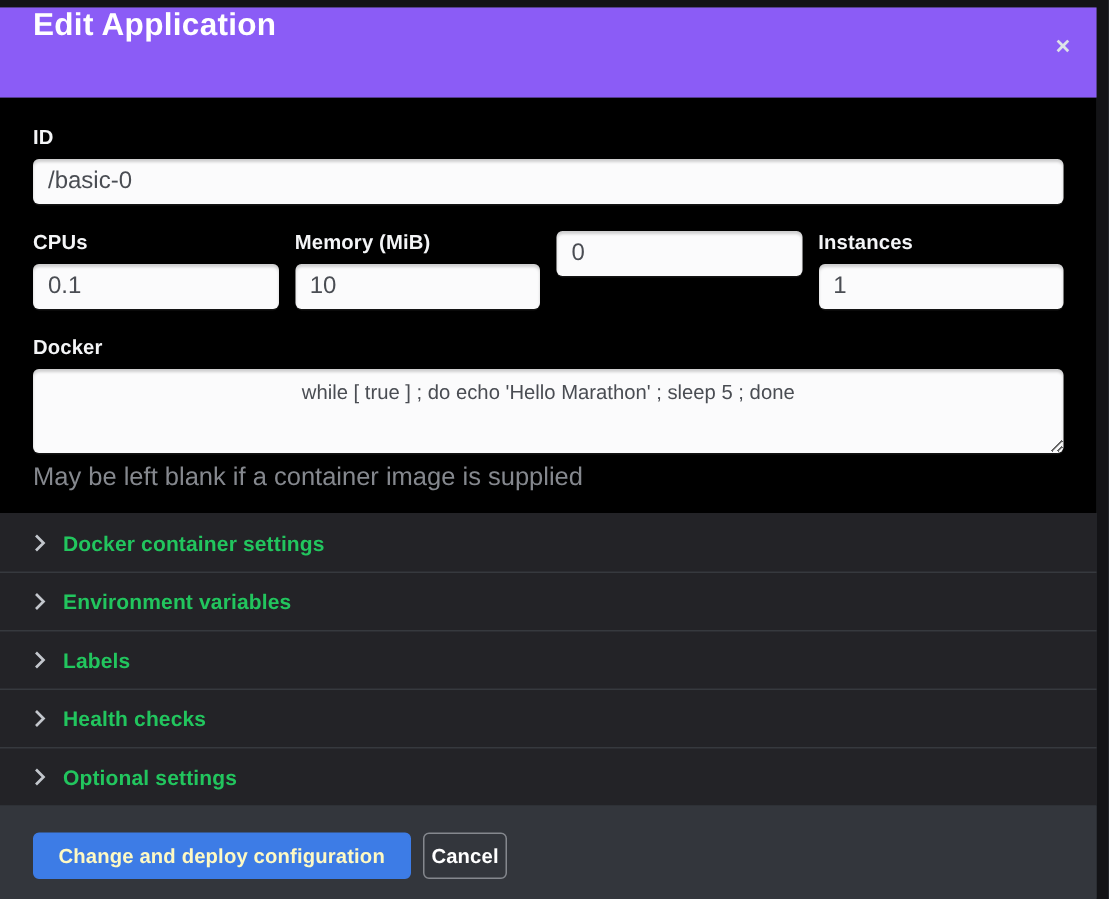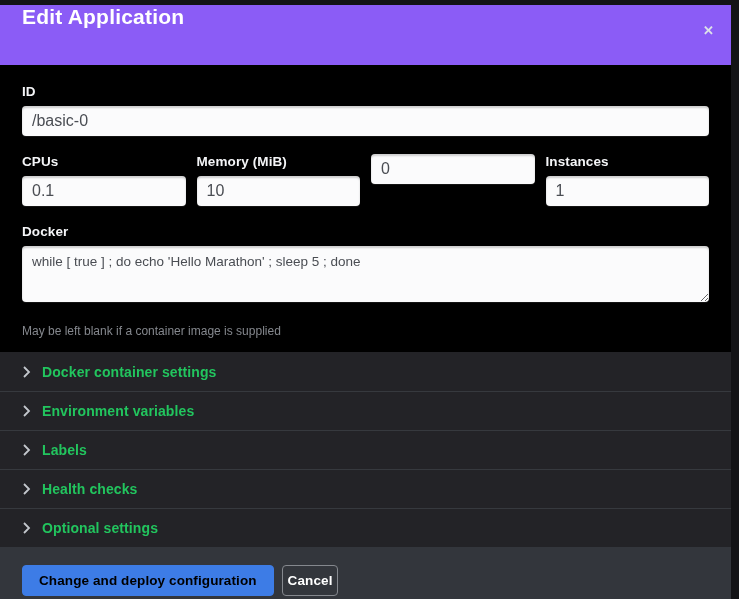--- a/index.html
+++ b/index.html
@@ -90,25 +90,26 @@
     border: none;
     border-radius: 4px;
     padding: 7px 10px;
     font-family: "Liberation Sans", "DejaVu Sans", sans-serif;
     font-size: 13.5px;
     color: #4a4d53;
     box-shadow: inset 0 2px 2px rgba(0,0,0,0.18), 0 1px 0 rgba(255,255,255,0.08);
     resize: vertical;
     outline: none;
     line-height: 1.35;
+    text-align: center;
   }
   .help-text {
-    margin-top: 22px;
+    margin-top: 6px;
     color: #85888e;
-    font-size: 12px;
+    font-size: 17px;
   }
 
   
   .accordion {
     background: #232327;
     flex: 0 0 auto;
   }
   .accordion-row {
     height: 39px;
     display: flex;
@@ -145,21 +146,21 @@
     font-family: "Liberation Sans", "DejaVu Sans", sans-serif;
     font-size: 13.5px;
     font-weight: 700;
     cursor: pointer;
     display: inline-flex;
     align-items: center;
     letter-spacing: 0.1px;
   }
   .btn-primary {
     background: #3d7ce6;
-    color: #000000;
+    color: #fef9c3;
     border: 1px solid #3d7ce6;
     padding: 0 16px;
   }
   .btn-cancel {
     background: transparent;
     color: #ffffff;
     border: 1px solid #85888e;
     padding: 0 5px;
   }
 </style>

